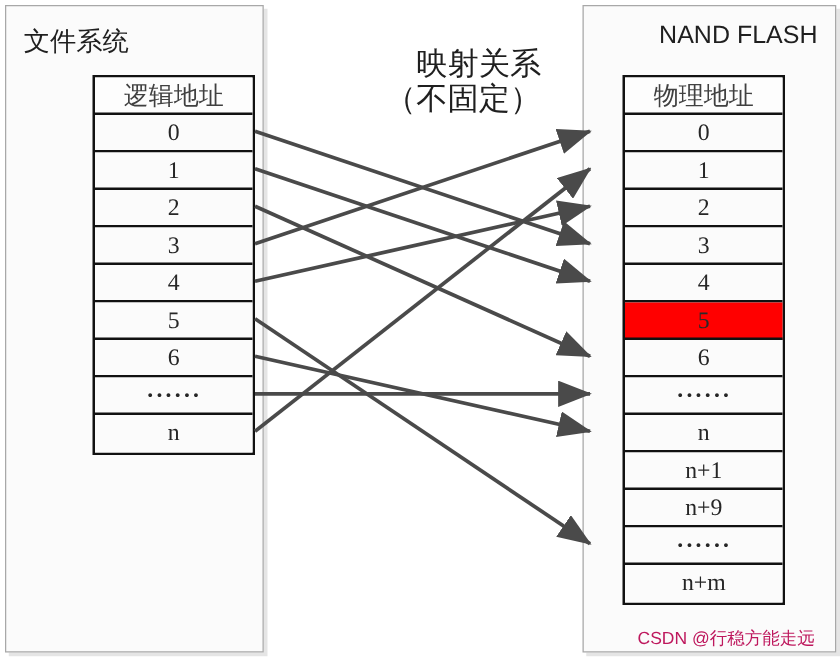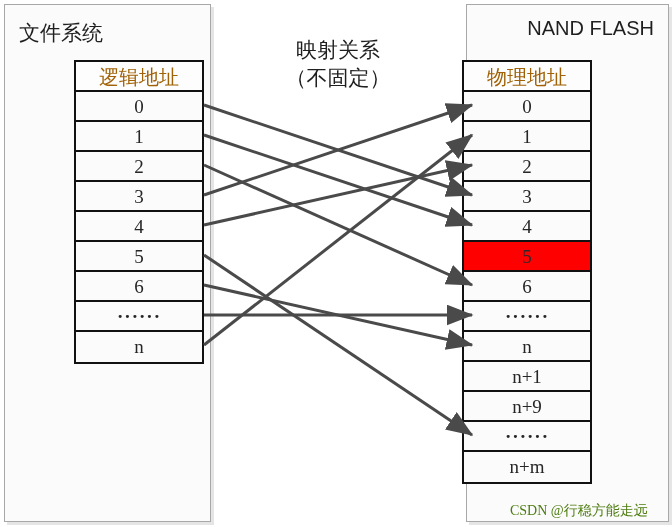--- a/index.html
+++ b/index.html
@@ -59,37 +59,37 @@
 
   
   .addr-table {
     position: absolute;
     width: 130px;
     border: 2px solid #111111;
     box-sizing: border-box;
     background: #fcfcfc;
   }
   #table-logical { left: 74px; top: 60px; }
-  #table-physical { left: 462px; top: 60px; }
+  #table-physical { left: 498px; top: 60px; }
 
   .addr-row {
     height: 30px;
     line-height: 30px;
     text-align: center;
     border-bottom: 2px solid #111111;
     box-sizing: border-box;
     font-size: 19px;
     color: #262626;
     background: #fbfbfb;
     position: relative;
   }
   .addr-row:last-child { border-bottom: none; }
   .addr-row.header {
     font-size: 20px;
-    color: #a16207;
+    color: #404040;
     background: #fdfdfd;
   }
   .addr-row.cjk {
     font-size: 20px;
   }
   .addr-row.highlight {
     background: #ff0000;
     color: #2a2a2a;
   }
   .addr-row.dots {
@@ -97,47 +97,47 @@
     letter-spacing: 1px;
     font-weight: bold;
   }
 
   
   #mapping-caption {
     position: absolute;
     left: 243px;
     top: 38px;
     width: 190px;
-    text-align: center;
-    font-size: 21px;
+    text-align: right;
+    font-size: 25px;
     color: #1f1f1f;
     line-height: 28px;
-    font-family: Liberation Mono, monospace;
+    font-family: Liberation Serif, serif;
   }
   #mapping-caption div { white-space: nowrap; }
 
   
   #arrows {
     position: absolute;
     left: 0;
     top: 0;
     width: 672px;
     height: 527px;
     pointer-events: none;
   }
 
   
   #watermark {
     position: absolute;
     left: 510px;
     top: 502px;
     font-size: 14px;
-    color: #4d7c0f;
+    color: #be185d;
     white-space: nowrap;
-    font-family: Liberation Serif, serif;
+    font-family: Liberation Sans, sans-serif;
   }
 </style>
 </head>
 <body>
 
 <div id="canvas">
 
   <div class="panel" id="panel-fs">
     <div class="panel-title" id="fs-title">文件系统</div>
   </div>

